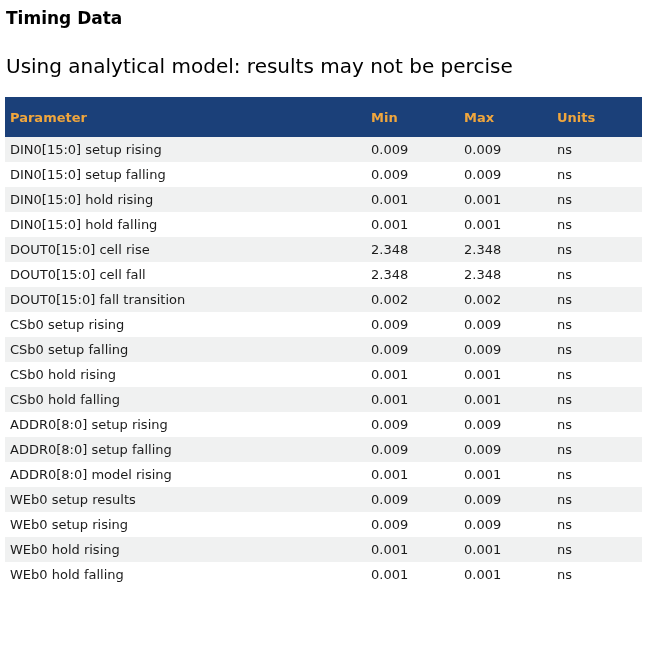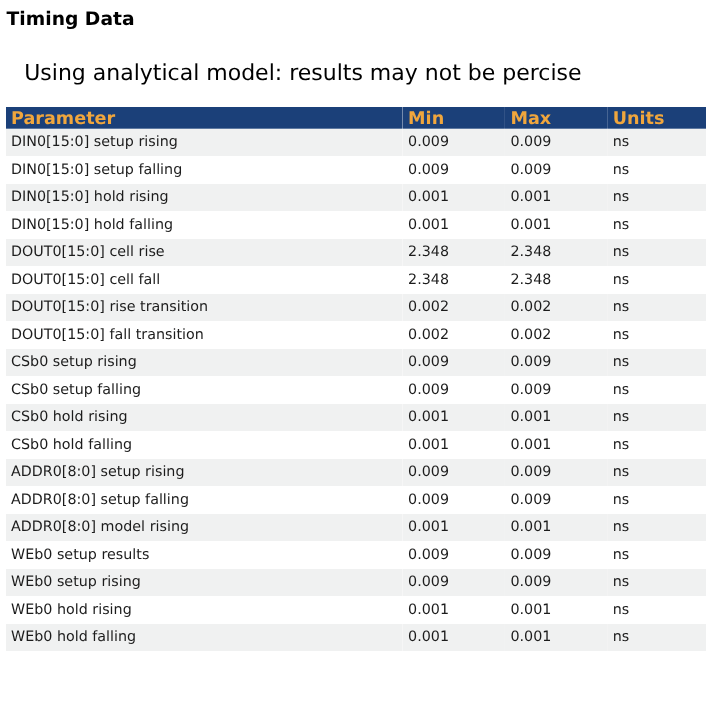--- a/index.html
+++ b/index.html
@@ -22,36 +22,36 @@
     font-size:17px;
     font-weight:700;
     line-height:1.25;
     margin:0 0 16px 1px;
     color:#000000;
   }
   h2.page-subtitle{
     font-size:20px;
     font-weight:400;
     line-height:1.25;
-    margin:25px 0 0 17px;
+    margin:25px 0 0 1px;
     color:#000000;
   }
   table.timing-table{
     border-collapse:collapse;
     table-layout:fixed;
     width:637px;
     margin-top:18px;
   }
   table.timing-table th{
     background:var(--header-bg);
     color:var(--header-text);
-    font-size:16px;
+    font-size:13px;
     font-weight:700;
     text-align:left;
-    height:20px;
+    height:40px;
     padding:0 0 0 5px;
     white-space:nowrap;
     overflow:hidden;
     margin-left:35px;
   }
   table.timing-table td{
     font-size:13px;
     font-weight:400;
     height:25px;
     padding:0 0 0 5px;
@@ -119,26 +119,20 @@
           <td>2.348</td>
           <td>ns</td>
         </tr>
         <tr>
           <td>DOUT0[15:0] cell fall</td>
           <td>2.348</td>
           <td>2.348</td>
           <td>ns</td>
         </tr>
         <tr>
-          <td>DOUT0[15:0] rise transition</td>
-          <td>0.002</td>
-          <td>0.002</td>
-          <td>ns</td>
-        </tr>
-        <tr>
           <td>DOUT0[15:0] fall transition</td>
           <td>0.002</td>
           <td>0.002</td>
           <td>ns</td>
         </tr>
         <tr>
           <td>CSb0 setup rising</td>
           <td>0.009</td>
           <td>0.009</td>
           <td>ns</td>

